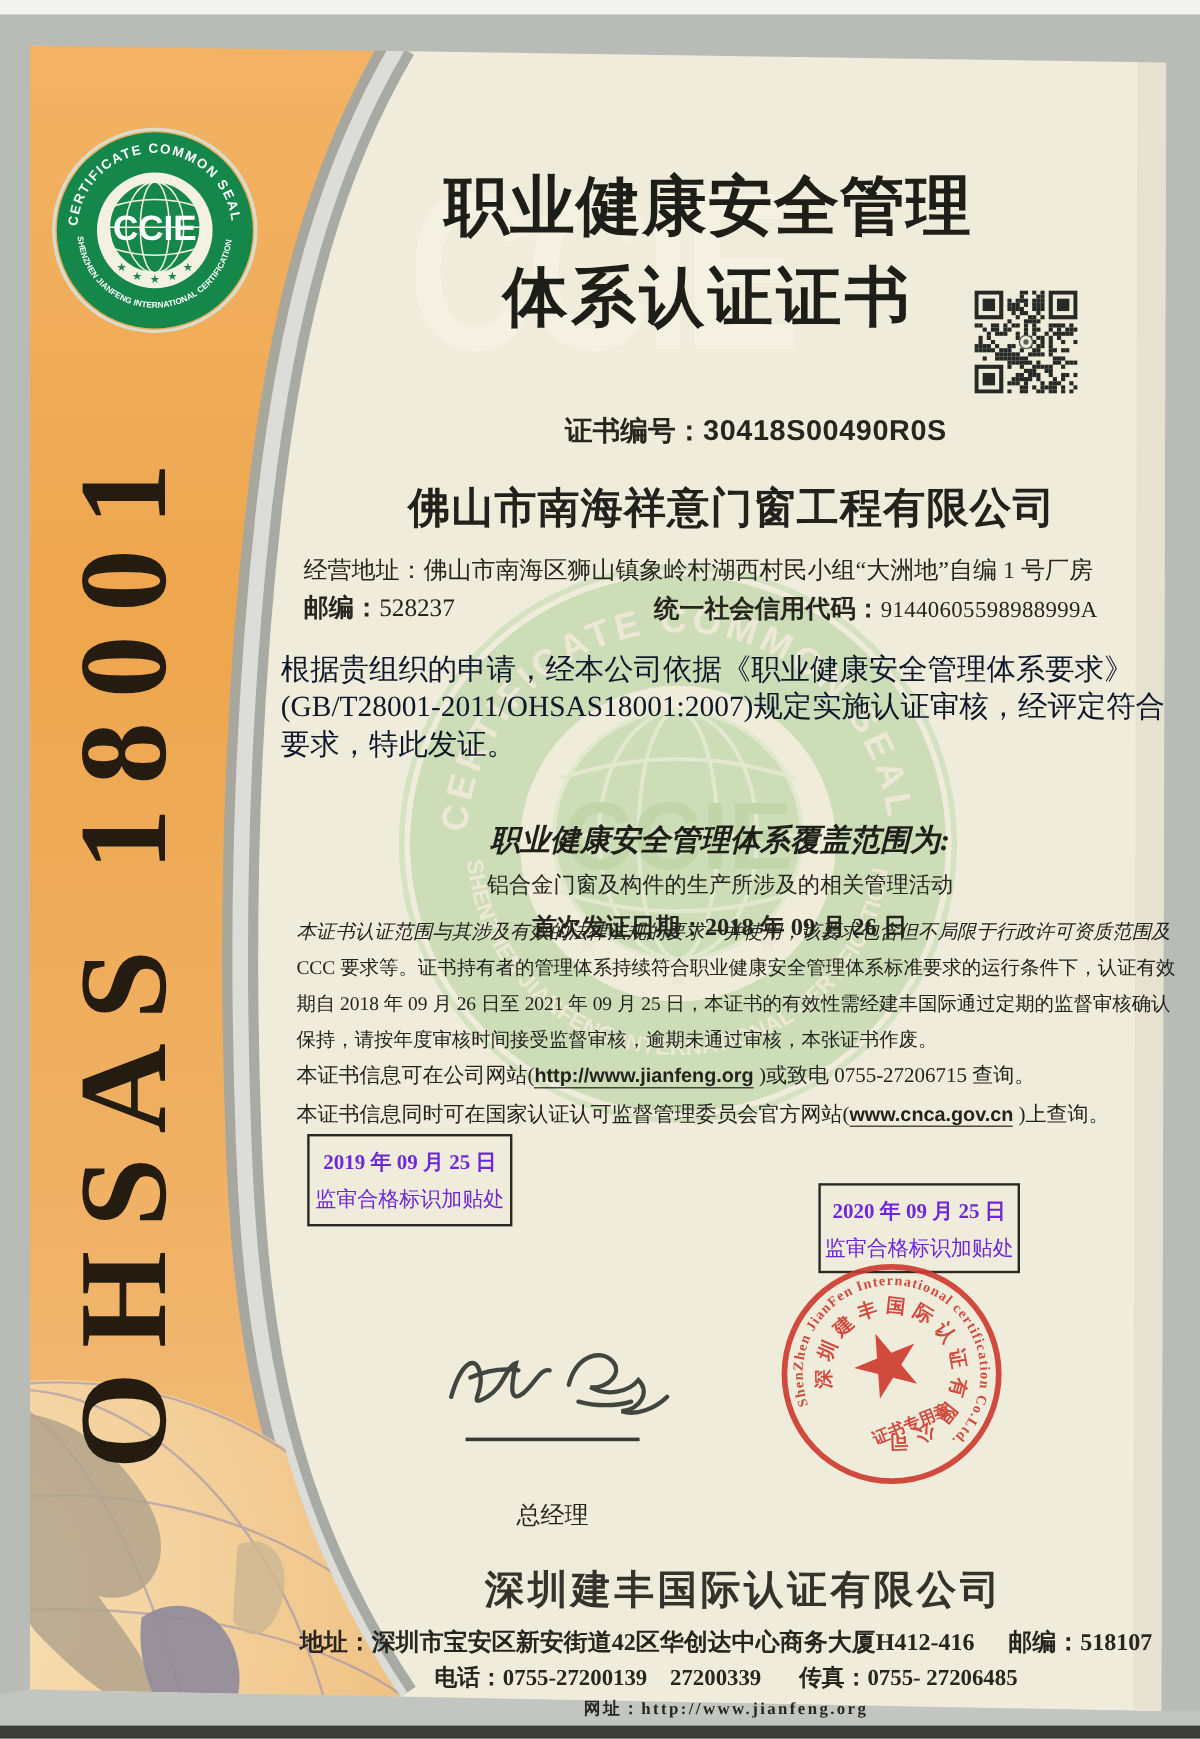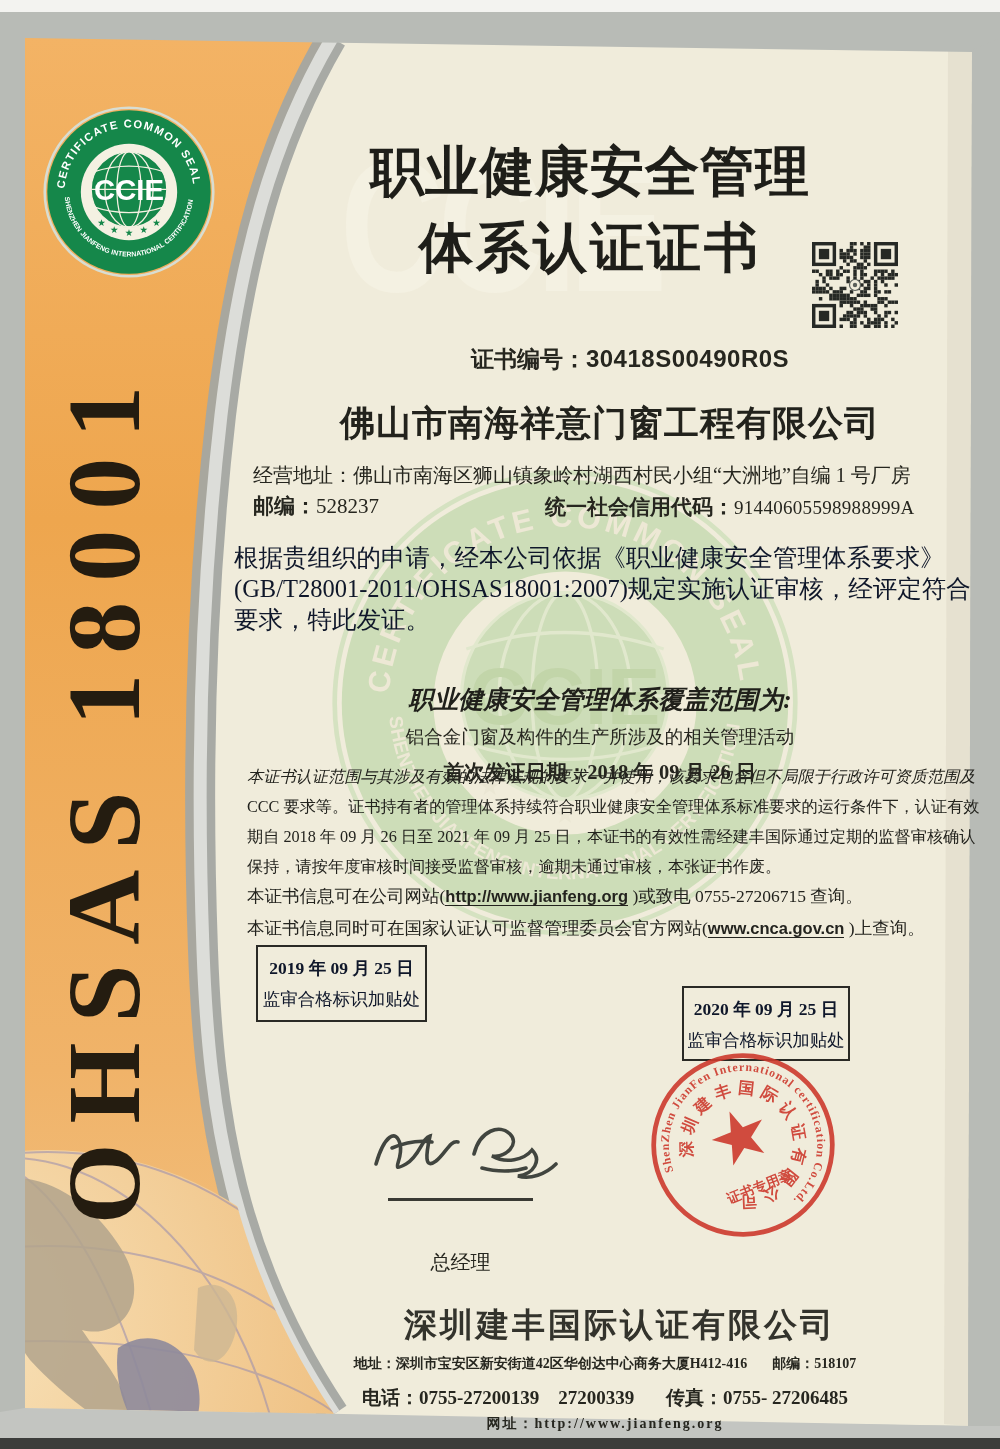--- a/index.html
+++ b/index.html
@@ -34,31 +34,31 @@
   #creditrow .num{font-size:19px;letter-spacing:.3px;}
   .para{left:234px;width:712px;font-size:24.5px;color:#0f172a;}
   #para1{top:541px;} #para2{top:572px;} #para3{top:603px;}
   #scopehead{left:240px;top:641px;width:720px;font-size:25px;color:#20201b;font-style:italic;}
   #scopeline{left:240px;top:682px;width:720px;font-size:18.5px;}
   #firstissue{left:240px;top:716px;width:720px;font-size:20.5px;}
   .fine{left:247px;width:714px;font-size:16.2px;color:#23231e;}
   #fine1{top:766px;font-style:italic;} #fine2{top:796px;} #fine3{top:826px;} #fine4{top:856px;}
   #info1{top:884px;font-size:17.5px;} #info2{top:916px;font-size:17.5px;}
   .url{border-bottom:1.6px solid #23231e;font-family:"Liberation Sans","DejaVu Sans",sans-serif;font-weight:bold;font-size:16.5px;}
-  .stickbox{border:2px solid #2a2a25;color:#0f172a;}
+  .stickbox{border:2px solid #2a2a25;color:#6d28d9;}
   #stick1{left:256px;top:945px;width:167px;height:73px;}
   #stick2{left:682px;top:947px;width:164px;height:71px;margin-top:39px;}
   .stickbox .d{margin-top:9px;font-size:17.5px;font-weight:bold;text-align:center;}
   .stickbox .l{margin-top:7px;font-size:17.5px;text-align:center;}
   #sig-svg{left:362px;top:1102px;z-index:4;}
   #sigline{left:388px;top:1198px;width:145px;height:2.5px;background:#3a3a34;z-index:4;}
   #sigtitle{left:388px;top:1207px;width:145px;font-size:20px;}
   #red-seal{left:648px;top:1050px;z-index:5;opacity:.9;}
   #issuer-name{left:240px;top:1261px;width:760px;font-size:33px;letter-spacing:3px;color:#33332c;}
-  #issuer-addr{left:245px;top:1313px;width:720px;font-size:14px;}
+  #issuer-addr{left:245px;top:1313px;width:720px;font-size:20px;}
   #issuer-tel{left:245px;top:1343px;width:720px;font-size:19px;}
   #issuer-web{left:245px;top:1373px;width:720px;font-size:14px;letter-spacing:2px;}
   #qr{left:812px;top:242px;z-index:4;}
 </style>
 </head>
 <body>
 
 <div id="canvas">
 
   <svg id="bg" class="abs" width="1000" height="1449" viewBox="0 0 1000 1449">

